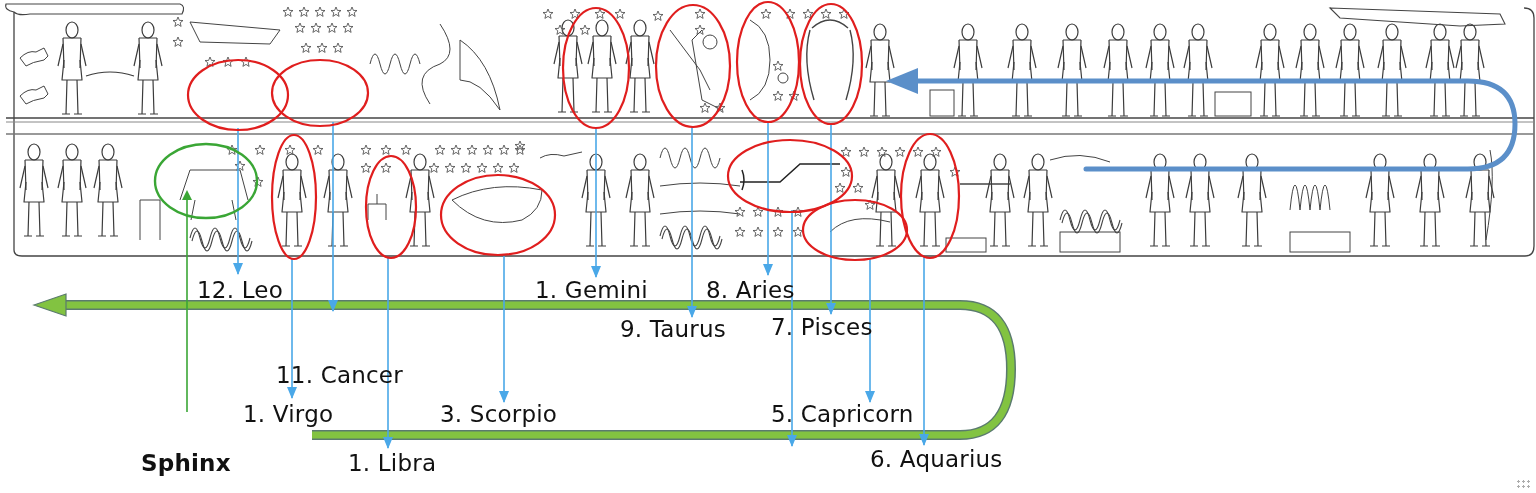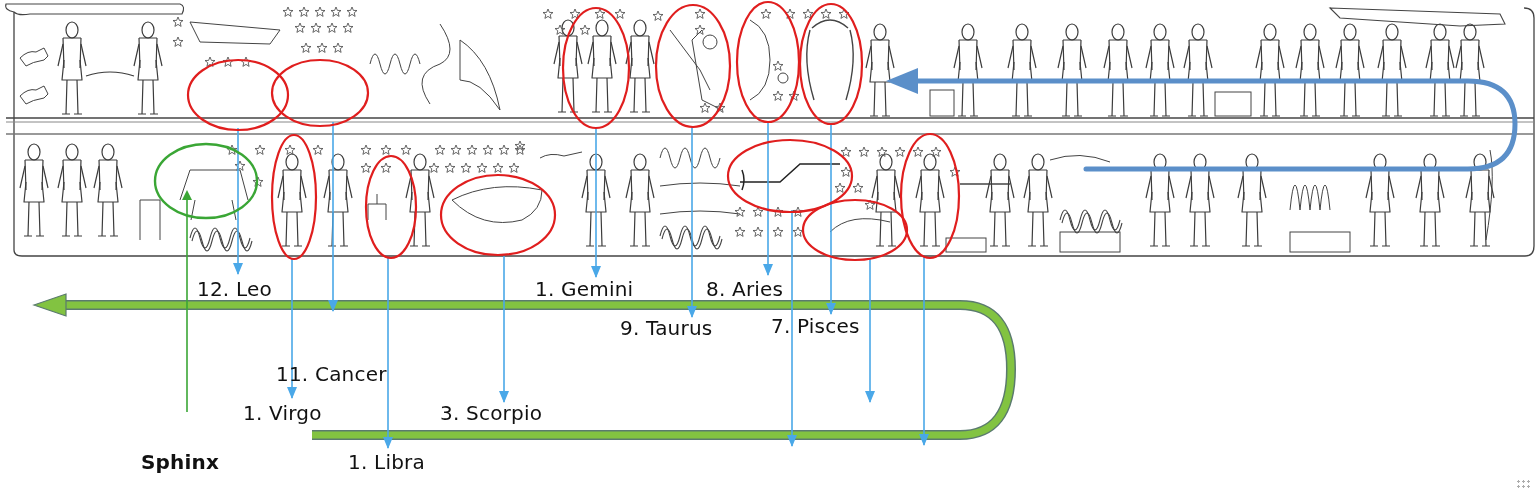--- a/index.html
+++ b/index.html
@@ -1,19 +1,19 @@
 <!DOCTYPE html>
 <html><head>
 <meta charset="utf-8">
 <style>
   html,body{margin:0;padding:0;background:#ffffff;}
   body{width:1536px;height:493px;position:relative;overflow:hidden;font-family:"Liberation Sans","DejaVu Sans",sans-serif;}
   #stage{position:absolute;left:0;top:0;width:1536px;height:493px;}
   .relief{position:absolute;left:0;top:0;width:1536px;height:258px;}
-  .label{position:absolute;font-family:"DejaVu Sans","Liberation Sans",sans-serif;font-size:20px;color:#111;white-space:nowrap;line-height:1;letter-spacing:0.2px;}
+  .label{position:absolute;font-family:"DejaVu Sans","Liberation Sans",sans-serif;font-size:23px;color:#111;white-space:nowrap;line-height:1;letter-spacing:0.2px;}
   .corner-grip{position:absolute;right:6px;bottom:4px;width:14px;height:10px;
     background:
       radial-gradient(circle,#888 1px,transparent 1.2px) 0 0/5px 5px;
     opacity:.7;}
 </style>
 </head>
 <body>
 
 <div id="stage">
 
@@ -266,16 +266,18 @@
 
   <div class="label" style="left:197px;top:279px;">12. Leo</div>
   <div class="label" style="left:276px;top:316px;margin-top:48px;">11. Cancer</div>
   <div class="label" style="left:535px;top:279px;">1. Gemini</div>
   <div class="label" style="left:620px;top:318px;">9. Taurus</div>
   <div class="label" style="left:706px;top:279px;">8. Aries</div>
   <div class="label" style="left:771px;top:316px;">7. Pisces</div>
   <div class="label" style="left:243px;top:403px;">1. Virgo</div>
   <div class="label" style="left:348px;top:452px;">1. Libra</div>
   <div class="label" style="left:440px;top:403px;">3. Scorpio</div>
+  <div class="label" style="left:771px;top:403px;">5. Capricorn</div>
+  <div class="label" style="left:870px;top:448px;">6. Aquarius</div>
   <div class="label" style="left:141px;top:452px;font-weight:bold;">Sphinx</div>
 
   <div class="corner-grip"></div>
 </div>
 
 </body></html>

